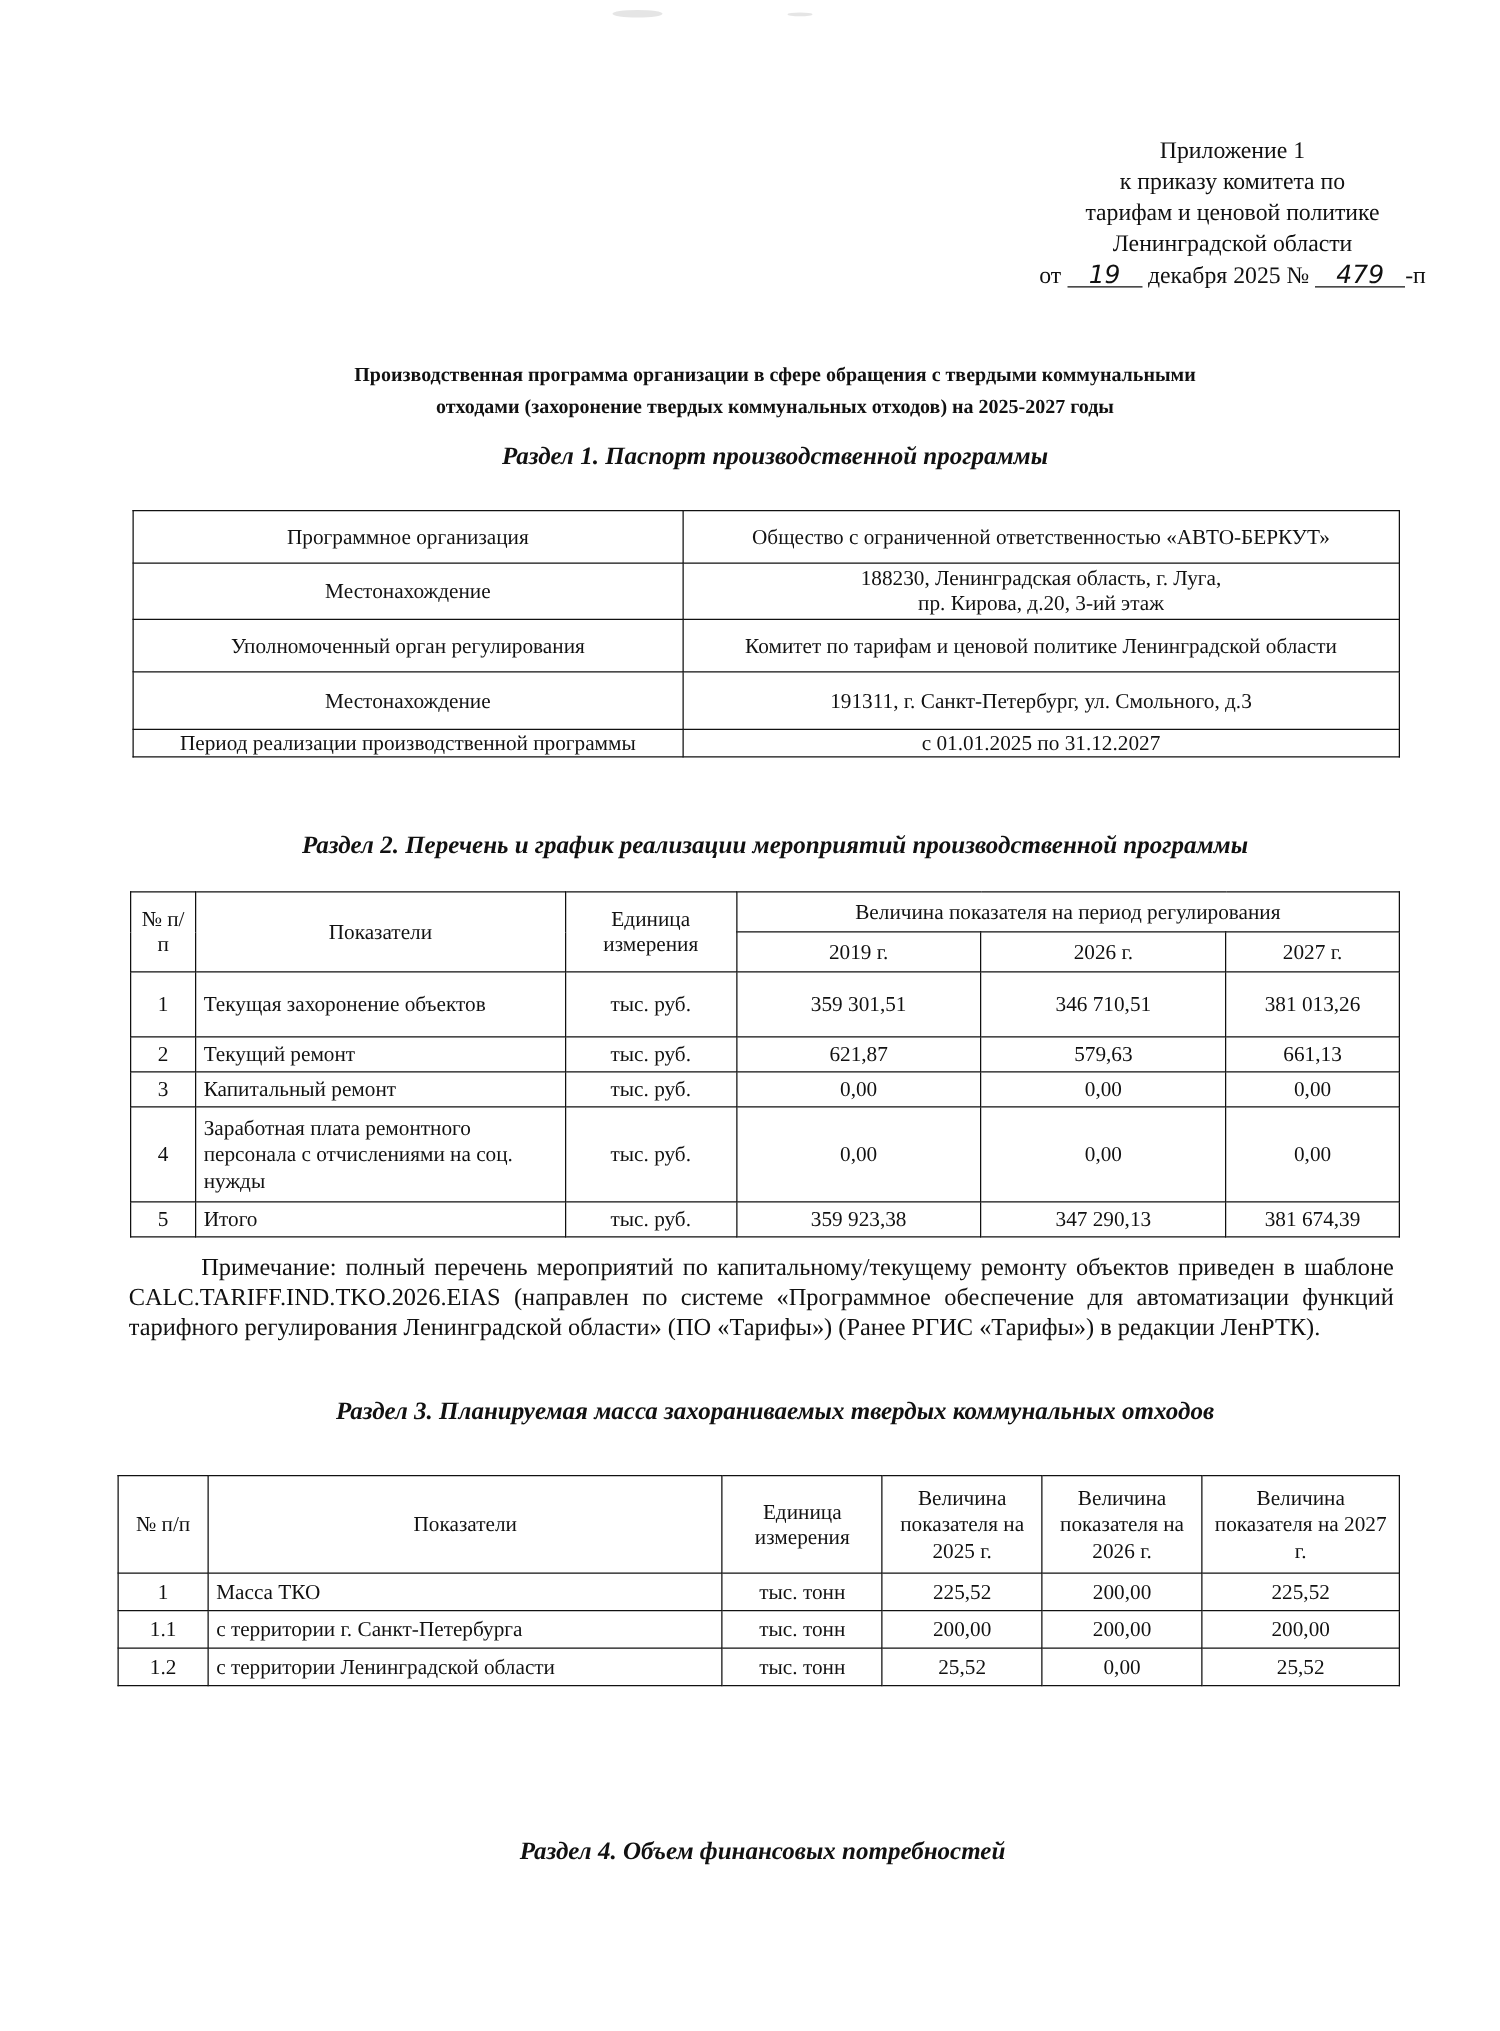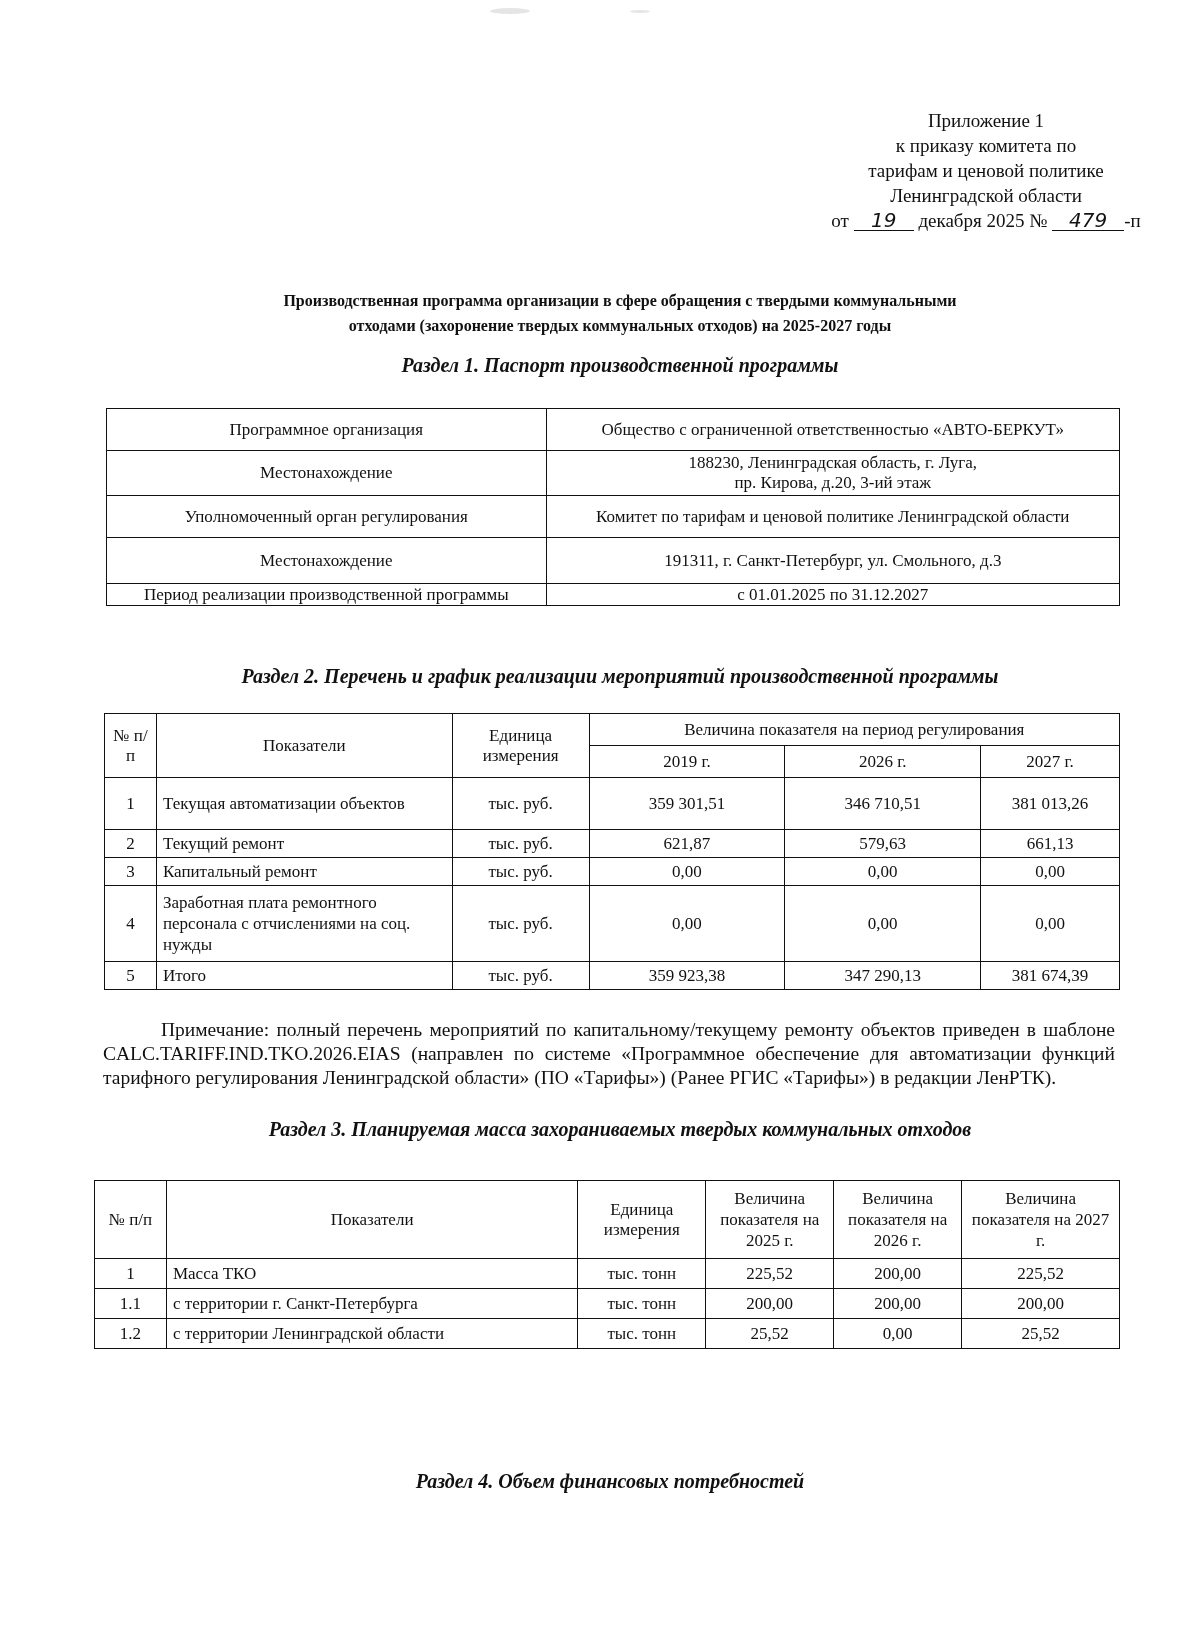--- a/index.html
+++ b/index.html
@@ -14,21 +14,21 @@
   .hand.day { width: 48px; }
   .hand.num { width: 60px; }
   .title { position: absolute; left: 110px; top: 288px; width: 1020px; text-align: center;
            font-weight: bold; font-size: 16px; line-height: 25px; }
   .section-title { position: absolute; text-align: center; font-weight: bold; font-size: 20px; font-style: italic; }
   table { position: absolute; border-collapse: collapse; font-size: 17px; }
   td, th { border: 1.6px solid #111; padding: 2px 6px; font-weight: normal; }
   .c { text-align: center; }
   .l { text-align: left; }
   .note { position: absolute; left: 103px; top: 1003px; width: 1012px; font-size: 19.5px;
-          line-height: 24px; text-align: justify; margin-top: 15px; }
+          line-height: 24px; text-align: justify; }
   .note .indent { display: inline-block; width: 58px; }
   .speck { position: absolute; background: #999; border-radius: 50%; }
 </style>
 </head>
 <body>
 
 <div class="page">
 
   <div class="speck" style="left:490px;top:8px;width:40px;height:6px;opacity:.25"></div>
   <div class="speck" style="left:630px;top:10px;width:20px;height:3px;opacity:.25"></div>
@@ -103,21 +103,21 @@
       <th class="c" rowspan="2">Единица измерения</th>
       <th class="c" colspan="3">Величина показателя на период регулирования</th>
     </tr>
     <tr style="height:32px">
       <th class="c">2019 г.</th>
       <th class="c">2026 г.</th>
       <th class="c">2027 г.</th>
     </tr>
     <tr style="height:52px">
       <td class="c">1</td>
-      <td class="l">Текущая автоматизации объектов</td>
+      <td class="l">Текущая захоронение объектов</td>
       <td class="c">тыс. руб.</td>
       <td class="c">359 301,51</td>
       <td class="c">346 710,51</td>
       <td class="c">381 013,26</td>
     </tr>
     <tr style="height:28px">
       <td class="c">2</td>
       <td class="l">Текущий ремонт</td>
       <td class="c">тыс. руб.</td>
       <td class="c">621,87</td>

